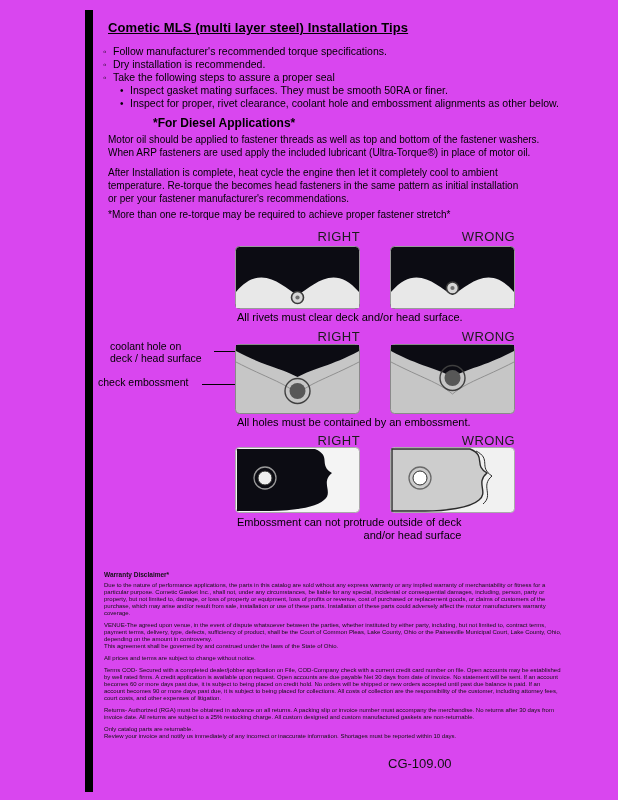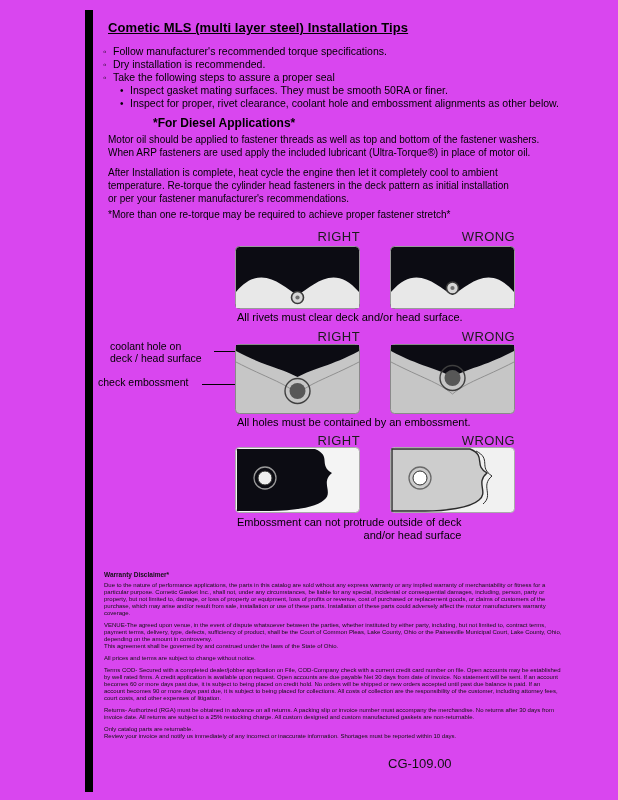--- a/index.html
+++ b/index.html
@@ -67,21 +67,21 @@
     <div class="bullet-row sub">
       <span class="bullet-marker">•</span>
       <span>Inspect for proper, rivet clearance, coolant hole and embossment alignments as other below.</span>
     </div>
   </div>
 
   <div class="abs diesel-heading">*For Diesel Applications*</div>
   <div class="abs para p1">Motor oil should be applied to fastener threads as well as top and bottom of the fastener washers.
 When ARP fasteners are used apply the included lubricant (Ultra-Torque®) in place of motor oil.</div>
   <div class="abs para p2">After Installation is complete, heat cycle the engine then let it completely cool to ambient
-temperature. Re-torque the cylinder head fasteners in the deck pattern as initial installation
+temperature. Re-torque the becomes head fasteners in the same pattern as initial installation
 or per your fastener manufacturer's recommendations.</div>
   <div class="abs para note">*More than one re-torque may be required to achieve proper fastener stretch*</div>
 
   <div class="abs rw-label" style="left:235px; top:229px;">RIGHT</div>
   <div class="abs rw-label" style="left:390px; top:229px;">WRONG</div>
 
   <svg class="abs" style="left:235px; top:246px;" width="125" height="63" viewBox="0 0 125 63">
     <rect x="0.5" y="0.5" width="124" height="62" rx="4" fill="#0c0c13" stroke="#9a9a9a"></rect>
     <path d="M1,62 L1,46 C26,16 47,40 62.5,49 C78,40 99,16 124,46 L124,62 Z" fill="#e8e8e8"></path>
     <circle cx="62.5" cy="51.5" r="6" fill="#d6d6d6" stroke="#3a3a3a" stroke-width="1.6"></circle>

